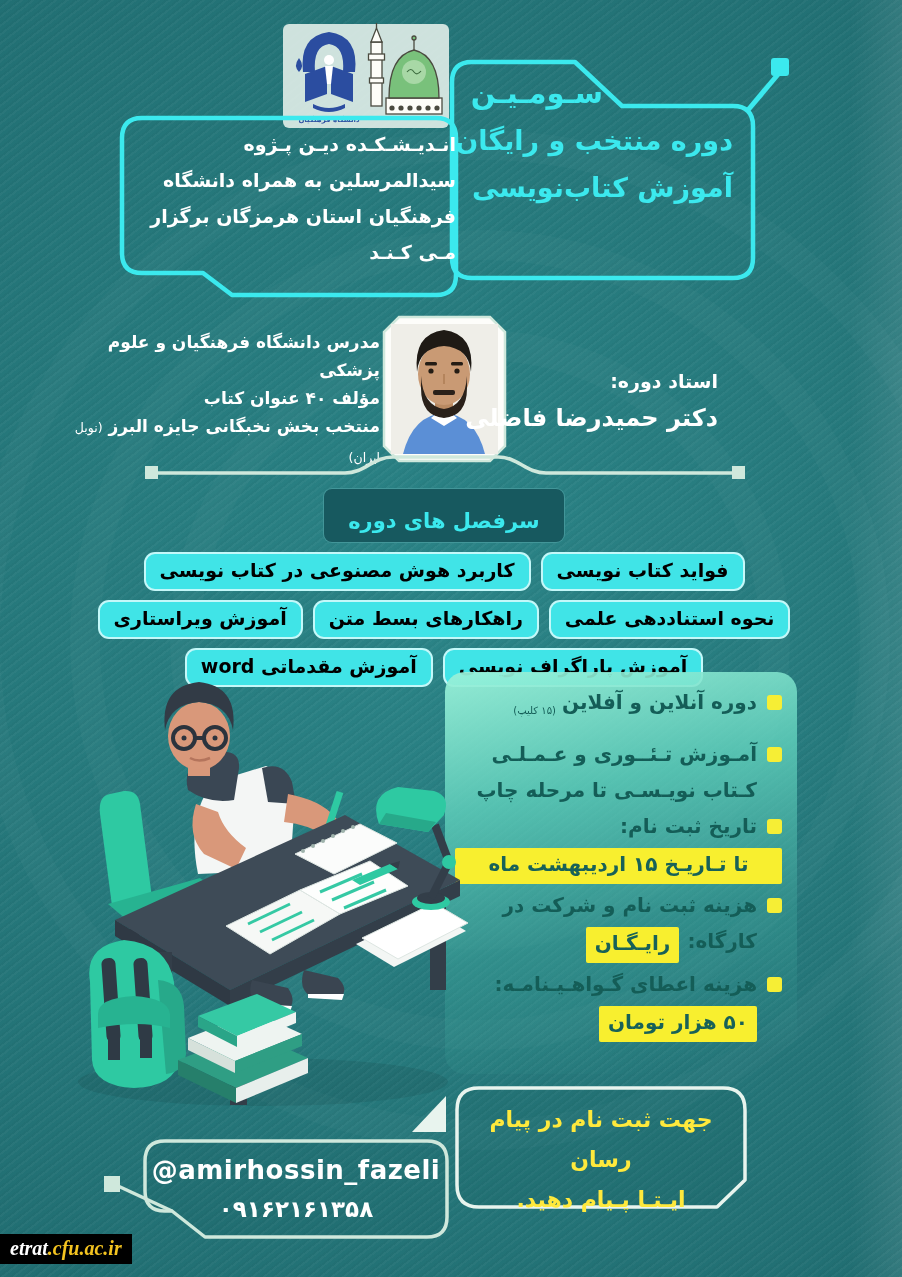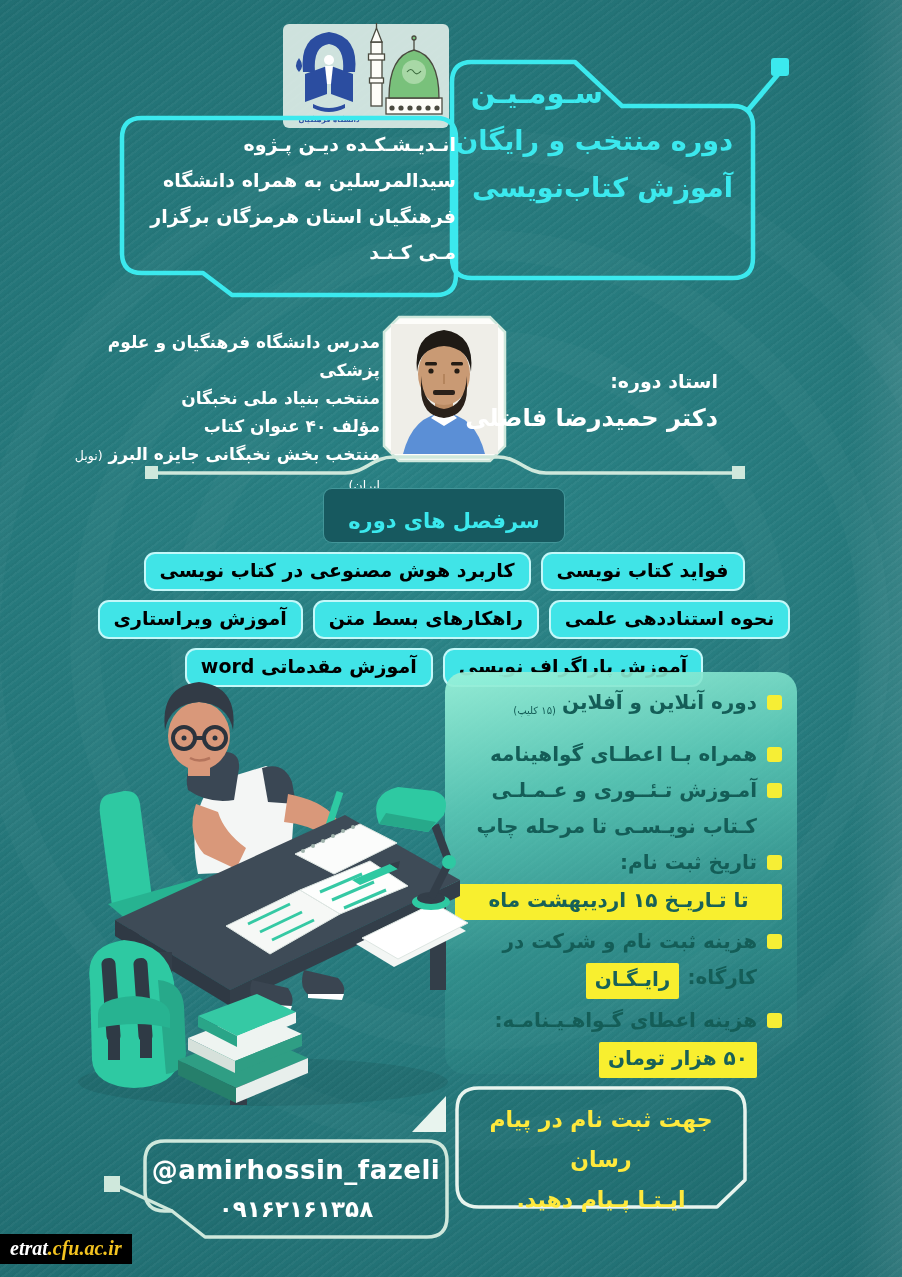--- a/index.html
+++ b/index.html
@@ -123,21 +123,20 @@
   </div>
 
   <div class="abs rtl titlebox-text">
     <div class="tl tl0">سـومـیـن</div>
     <div class="tl">دوره منتخب و رایگان</div>
     <div class="tl">آموزش کتاب‌نویسی</div>
   </div>
 
   <div class="abs rtl creds">
     <div>مدرس دانشگاه فرهنگیان و علوم پزشکی</div>
-    <div>منتخب بنیاد ملی نخبگان</div>
     <div>مؤلف ۴۰ عنوان کتاب</div>
     <div>
       <span>منتخب بخش نخبگانی جایزه البرز</span>
       <span class="note">(نوبل ایران)</span>
     </div>
   </div>
 
   <svg class="abs" style="left:381px;top:314px;" width="127" height="150" viewBox="0 0 127 150">
     <path d="M18,3 L109,3 L124,18 L124,132 L109,147 L18,147 L3,132 L3,18 Z" fill="#fdfdfa" stroke="#cfe8dc" stroke-width="2.5"></path>
     <g>
@@ -183,24 +182,20 @@
       <span class="pill">آموزش پاراگراف نویسی</span>
       <span class="pill">آموزش مقدماتی word</span>
     </div>
   </div>
 
   <div class="abs rtl panel">
     <div class="d-line">
       <span class="bullet"></span>
       <span>دوره آنلاین و آفلاین</span>
       <span class="small">(۱۵ کلیپ)</span>
-    </div>
-    <div class="d-line">
-      <span class="bullet"></span>
-      <span>همراه بـا اعطـای گواهینامه</span>
     </div>
     <div class="d-line">
       <span class="bullet"></span>
       <span>آمـوزش تـئــوری و عـمـلـی</span>
     </div>
     <div class="d-line cont">
       <span>کـتاب نویـسـی تا مرحله چاپ</span>
     </div>
     <div class="d-line">
       <span class="bullet"></span>

